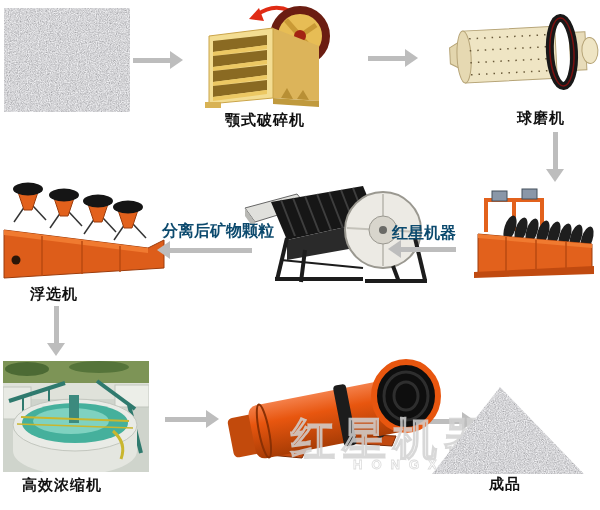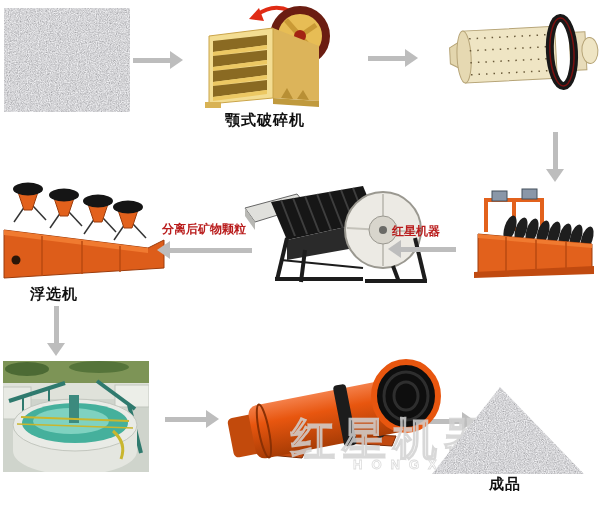--- a/index.html
+++ b/index.html
@@ -5,21 +5,21 @@
   html,body{margin:0;padding:0;background:#fff;}
   .canvas{position:relative;width:600px;height:510px;background:#fff;overflow:hidden;
           font-family:"Liberation Sans",sans-serif;}
   .node{position:absolute;}
   svg{display:block;}
 
   
   .mlabel{position:absolute;font-weight:bold;font-size:15px;color:#111;
           letter-spacing:1px;text-align:center;white-space:nowrap;z-index:7;}
   
-  .alabel{position:absolute;font-weight:bold;font-size:12px;color:#b91c1c;
+  .alabel{position:absolute;font-weight:bold;font-size:16px;color:#0c4a6e;
           white-space:nowrap;z-index:7;}
 
   
   .ar{position:absolute;z-index:3;}
   .ar .sh{position:absolute;background:#bdbdbd;}
   .ar .hd{position:absolute;width:0;height:0;}
   .ar-r .sh{left:0;right:12px;top:50%;margin-top:-2.5px;height:5px;}
   .ar-r .hd{right:0;top:50%;margin-top:-9px;
             border-left:13px solid #bdbdbd;border-top:9px solid transparent;border-bottom:9px solid transparent;}
   .ar-l .sh{right:0;left:12px;top:50%;margin-top:-2.5px;height:5px;}
@@ -105,20 +105,21 @@
       <line x1="24" y1="34" x2="106" y2="34" stroke="#6a5a3a" stroke-width="1.5" stroke-dasharray="1.5 6"></line>
       <line x1="24" y1="46" x2="106" y2="46" stroke="#6a5a3a" stroke-width="1.5" stroke-dasharray="1.5 6"></line>
       <line x1="24" y1="58" x2="106" y2="58" stroke="#6a5a3a" stroke-width="1.5" stroke-dasharray="1.5 6"></line>
       <line x1="24" y1="70" x2="106" y2="70" stroke="#6a5a3a" stroke-width="1.5" stroke-dasharray="1.5 6"></line>
       <rect x="124" y="33" width="16" height="38" fill="#e8dcba" stroke="#b6a477"></rect>
       <ellipse cx="144" cy="52" rx="8" ry="13" fill="#efe5c4" stroke="#b6a477"></ellipse>
       <ellipse cx="116" cy="52" rx="12" ry="34" fill="none" stroke="#181818" stroke-width="8"></ellipse>
       <ellipse cx="116" cy="52" rx="12" ry="34" fill="none" stroke="#7a1010" stroke-width="1.5"></ellipse>
     </g>
   </svg>
+  <div class="mlabel" style="left:486px;top:109px;width:110px">球磨机</div>
 
   <div class="ar ar-d" style="left:545px;top:132px;width:20px;height:50px">
       <i class="sh"></i>
       <i class="hd"></i>
     </div>
 
   <svg class="node" style="left:462px;top:186px" width="138" height="92" viewBox="0 0 138 92">
     <g stroke="#e2611c" stroke-width="4" fill="none">
       <path d="M24 46 V14 H80 V44"></path>
       <path d="M52 14 V45"></path>
@@ -235,20 +236,21 @@
     <line x1="46" y1="28" x2="46" y2="48" stroke="#2f7a6e" stroke-width="2"></line>
     <path d="M10 66 L10 90 A62 24 0 0 0 134 90 L134 66 Z" fill="#e4e6e0"></path>
     <ellipse cx="72" cy="64" rx="62" ry="26" fill="#e9ebe6" stroke="#c2c6be" stroke-width="1"></ellipse>
     <ellipse cx="72" cy="62" rx="53" ry="20" fill="#45b09c"></ellipse>
     <ellipse cx="68" cy="60" rx="38" ry="13" fill="#7fd2c0"></ellipse>
     <rect x="66" y="34" width="10" height="28" fill="#3c8a7e"></rect>
     <line x1="18" y1="56" x2="126" y2="60" stroke="#c9b62e" stroke-width="2"></line>
     <line x1="14" y1="63" x2="130" y2="67" stroke="#c9b62e" stroke-width="1.5"></line>
     <path d="M110 70 Q124 82 118 98" fill="none" stroke="#c9b62e" stroke-width="3"></path>
   </svg>
+  <div class="mlabel" style="left:22px;top:476px">高效浓缩机</div>
 
   <div class="ar ar-r" style="left:165px;top:409px;width:54px;height:20px">
       <i class="sh"></i>
       <i class="hd"></i>
     </div>
 
   <svg class="node z4" style="left:226px;top:344px" width="218" height="124" viewBox="0 0 218 124">
     <defs>
       <linearGradient id="drumg" x1="0" y1="0" x2="0" y2="1">
         <stop offset="0" stop-color="#f4804a"></stop>

